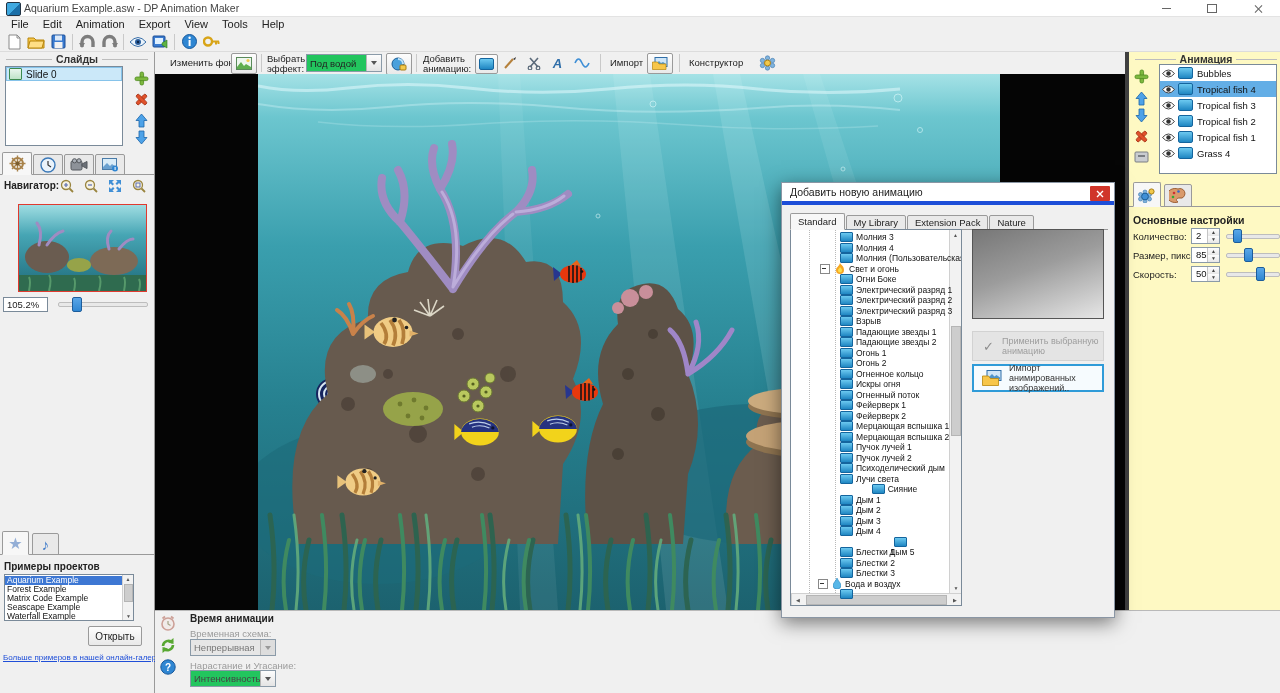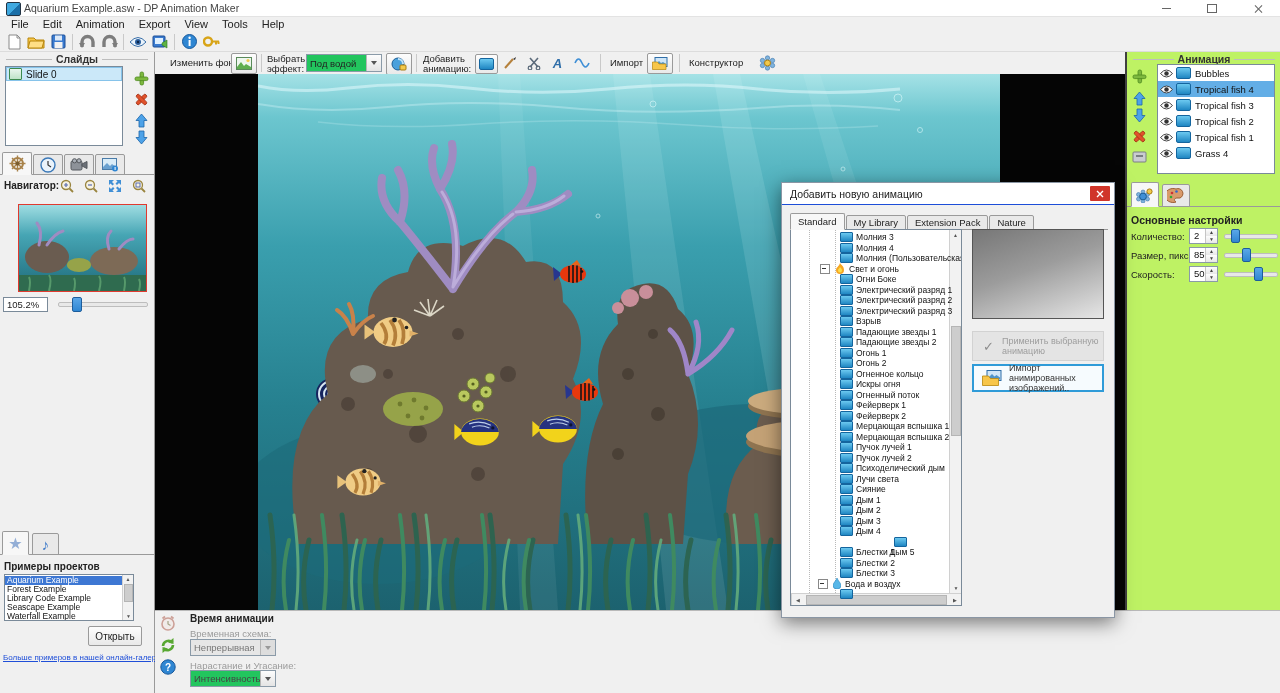--- a/index.html
+++ b/index.html
@@ -50,37 +50,37 @@
   .slidehandle{width:8px;height:13px;background:linear-gradient(#5aa7e8,#2f86d2);border:1px solid #1c5d9c;border-radius:2px}
   .ex-row{height:8.8px;display:flex;align-items:center;font-size:8.5px;color:#111;padding-left:2px;white-space:nowrap}
   .ex-row.sel{background:var(--ex-sel);color:#fff}
   .sbar{background:#f2f2f2;border-left:1px solid #d0d0d0;box-sizing:border-box}
   .sgl{font-size:5px;color:#555;text-align:center;line-height:8px}
   .sthumb{background:#cdcdcd;border:1px solid #b5b5b5;box-sizing:border-box}
   #link-more{font-size:8px;color:var(--link);text-decoration:underline;white-space:nowrap}
   
   #canvas{left:155px;top:74px;width:970px;height:536px;background:#050505;overflow:hidden}
   
-  #rightpanel{left:1125px;top:52px;width:155px;height:641px;background:#bef264;border-left:2px solid #404040;box-sizing:border-box}
+  #rightpanel{left:1125px;top:52px;width:155px;height:641px;background:#fef9c3;border-left:4px solid #404040;box-sizing:border-box}
   .anim-row{height:16px;display:flex;align-items:center;font-size:9.5px;color:#111;padding-left:2px;white-space:nowrap}
   .anim-row.sel{background:var(--sel-strong)}
   .thumb-ico{width:13px;height:10px;margin:0 4px 0 3px;background:linear-gradient(#6cc9f0,#1f86c2);border:1px solid #14659e;border-radius:2px;flex:none}
   .set-lbl{font-size:9.5px;color:#222;white-space:nowrap}
   .spin{background:#fff;border:1px solid #8a9aa8;display:flex;box-sizing:border-box}
   .spin .val{flex:1;font-size:9.5px;color:#111;padding-left:4px;line-height:14px}
   .spin .arrs{width:11px;border-left:1px solid #c5c5c5;display:flex;flex-direction:column}
   .spin .arrs div{flex:1;font-size:5px;line-height:7px;text-align:center;color:#444;background:linear-gradient(#fdfdfd,#e7e7e7)}
   
   #bottomstrip{left:155px;top:610px;width:1125px;height:83px;background:#f0f0f0;border-top:1px solid #b9b9b9;box-sizing:border-box}
   .dimlbl{font-size:9.5px;color:#9b9b9b;white-space:nowrap}
   .boldlbl{font-size:10px;font-weight:bold;color:#222;white-space:nowrap}
   .combo.disabled{background:#e6e6e6;color:#777}
   
   #dialog{left:781px;top:182px;width:334px;height:436px;background:#f0f0f0;border:1px solid #8a96a4;box-shadow:0 5px 18px rgba(0,0,0,.5);box-sizing:border-box}
-  #dlg-title{left:0;top:0;width:332px;height:22px;background:#fff;border-bottom:1px solid #1d4ed8;font-size:10.5px;color:#222;display:flex;align-items:center;padding-left:8px;box-sizing:border-box}
+  #dlg-title{left:0;top:0;width:332px;height:22px;background:#fff;border-bottom:4px solid #1d4ed8;font-size:10.5px;color:#222;display:flex;align-items:center;padding-left:8px;box-sizing:border-box}
   #dlg-close{right:4px;top:3px;width:20px;height:15px;background:var(--close-red);color:#fff;font-size:9px;display:flex;align-items:center;justify-content:center;border-radius:1px}
   .dtab{height:17px;padding:0 7px;font-size:9.5px;color:#222;display:flex;align-items:center}
   #tree{left:8px;top:46px;width:172px;height:377px;background:#fff;border:1px solid #7a8a99;box-sizing:border-box;overflow:hidden}
   .tree-row{height:10.5px;display:flex;align-items:center;font-size:8.5px;color:#111;white-space:nowrap;position:relative;z-index:2}
   .minusbox{width:8px;height:8px;border:1px solid #888;background:#fff;margin-right:5px;position:relative;flex:none}
   .minusbox::after{content:"";position:absolute;left:1px;top:3px;width:4px;height:1px;background:#333}
   .titem-ico{width:11px;height:8px;background:linear-gradient(#6cc9f0,#1f86c2);border:1px solid #14659e;border-radius:1px;margin-right:3px;flex:none}
   .guide{position:absolute;top:0;bottom:12px;width:0;border-left:1px dotted #b9b9b9;z-index:1}
   #dlg-preview{left:190px;top:46px;width:132px;height:90px;background:linear-gradient(160deg,#777 0%,#9c9c9c 45%,#e6e6e6 100%);border:1px solid #555;box-sizing:border-box}
   #dlg-apply{left:190px;top:148px;width:132px;height:30px;background:#e4e4e4;border:1px solid #d2d2d2;box-sizing:border-box;display:flex;align-items:center}
@@ -382,21 +382,21 @@
   <div class="slidehandle abs" style="left:72px;top:245px"></div>
 
   <div class="tab active abs" style="left:2px;top:479px;width:27px;height:24px;z-index:2;font-size:16px;color:#93aed6">★</div>
   <div class="tab abs" style="left:32px;top:481px;width:27px;height:22px;font-size:15px;color:#3a78c8">♪</div>
   <div class="tabline abs" style="left:0;top:502px;width:155px"></div>
   <span class="navlbl abs" style="left:4px;top:509px">Примеры проектов</span>
   <div class="lbox abs" style="left:4px;top:522px;width:130px;height:47px">
     <div id="examples-list" style="position:absolute;left:0;top:1px;width:118px">
         <div class="ex-row sel">Aquarium Example</div>
         <div class="ex-row">Forest Example</div>
-        <div class="ex-row">Library Code Example</div>
+        <div class="ex-row">Matrix Code Example</div>
         <div class="ex-row">Seascape Example</div>
         <div class="ex-row">Waterfall Example</div>
       </div>
     <div class="sbar abs" style="right:0;top:0;width:11px;height:45px">
       <div class="sgl">▲</div>
       <div class="sthumb abs" style="left:1px;top:9px;width:9px;height:18px"></div>
       <div class="sgl abs" style="left:0;bottom:0;width:11px">▼</div>
     </div>
   </div>
   <div class="btn3d abs" style="left:88px;top:574px;width:52px;height:18px;font-size:10px;color:#222">Открыть</div>
@@ -939,21 +939,21 @@
           <span>Пучок лучей 2</span>
         </div>
         <div class="tree-row" style="padding-left: 48px;">
           <span class="titem-ico"></span>
           <span>Психоделический дым</span>
         </div>
         <div class="tree-row" style="padding-left: 48px;">
           <span class="titem-ico"></span>
           <span>Лучи света</span>
         </div>
-        <div class="tree-row" style="padding-left: 48px;">
+        <div class="tree-row" style="padding-left: 48px; justify-content: center;">
           <span class="titem-ico"></span>
           <span>Сияние</span>
         </div>
         <div class="tree-row" style="padding-left: 48px;">
           <span class="titem-ico"></span>
           <span>Дым 1</span>
         </div>
         <div class="tree-row" style="padding-left: 48px;">
           <span class="titem-ico"></span>
           <span>Дым 2</span>

